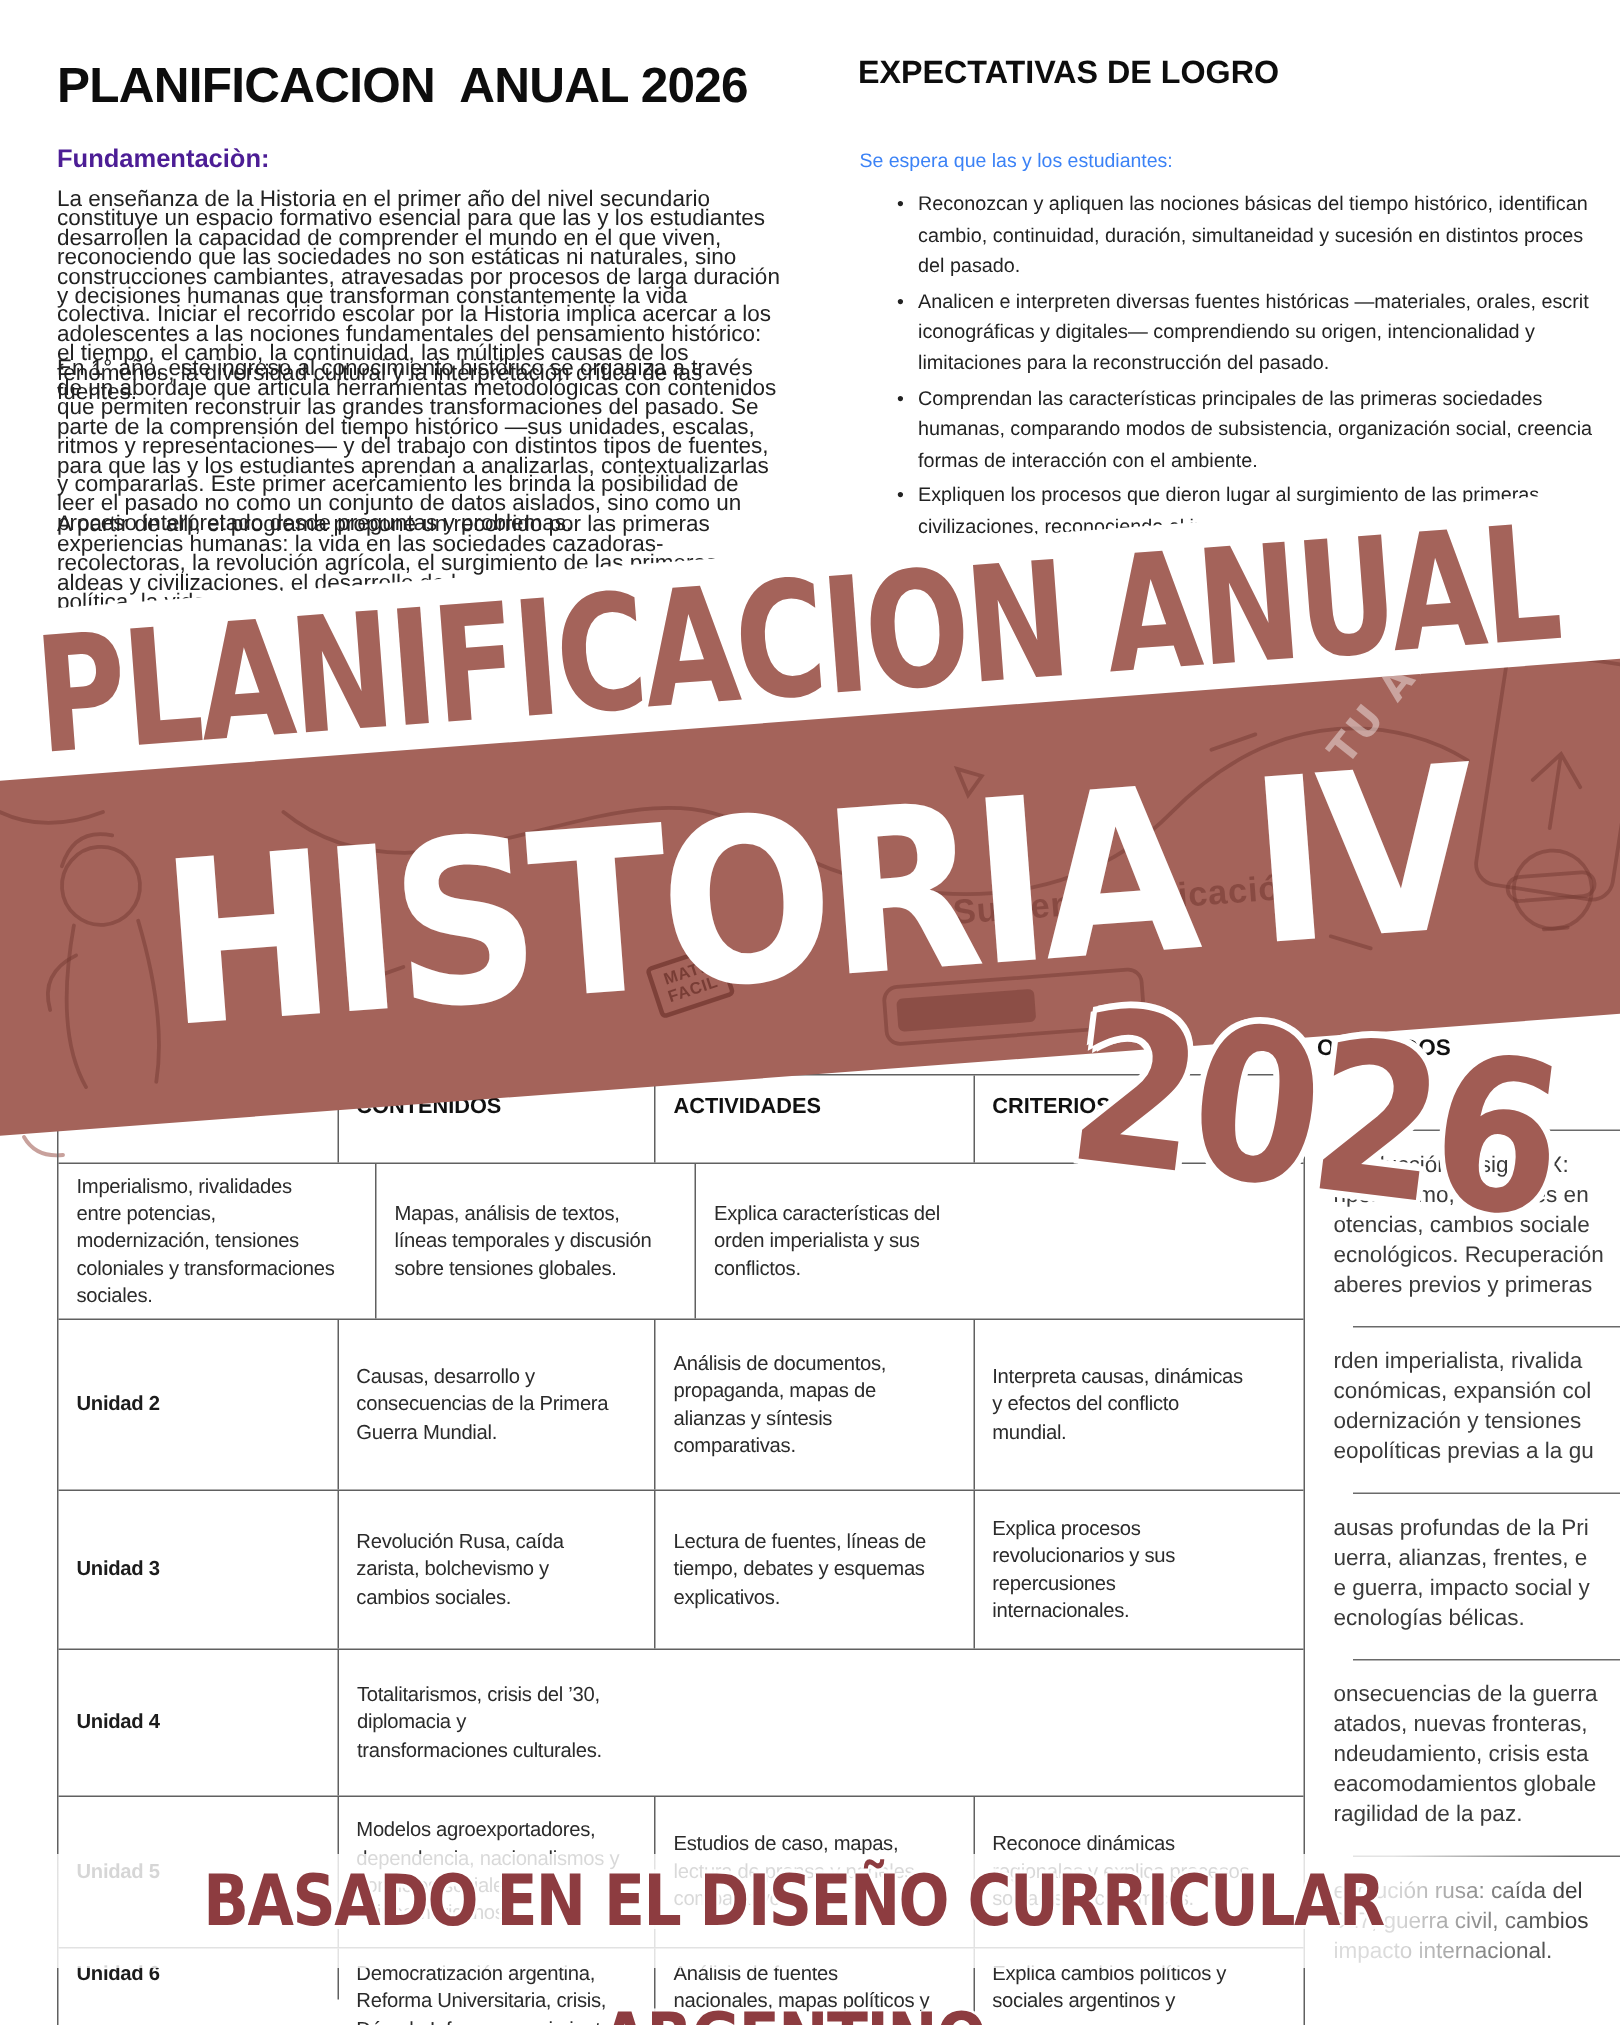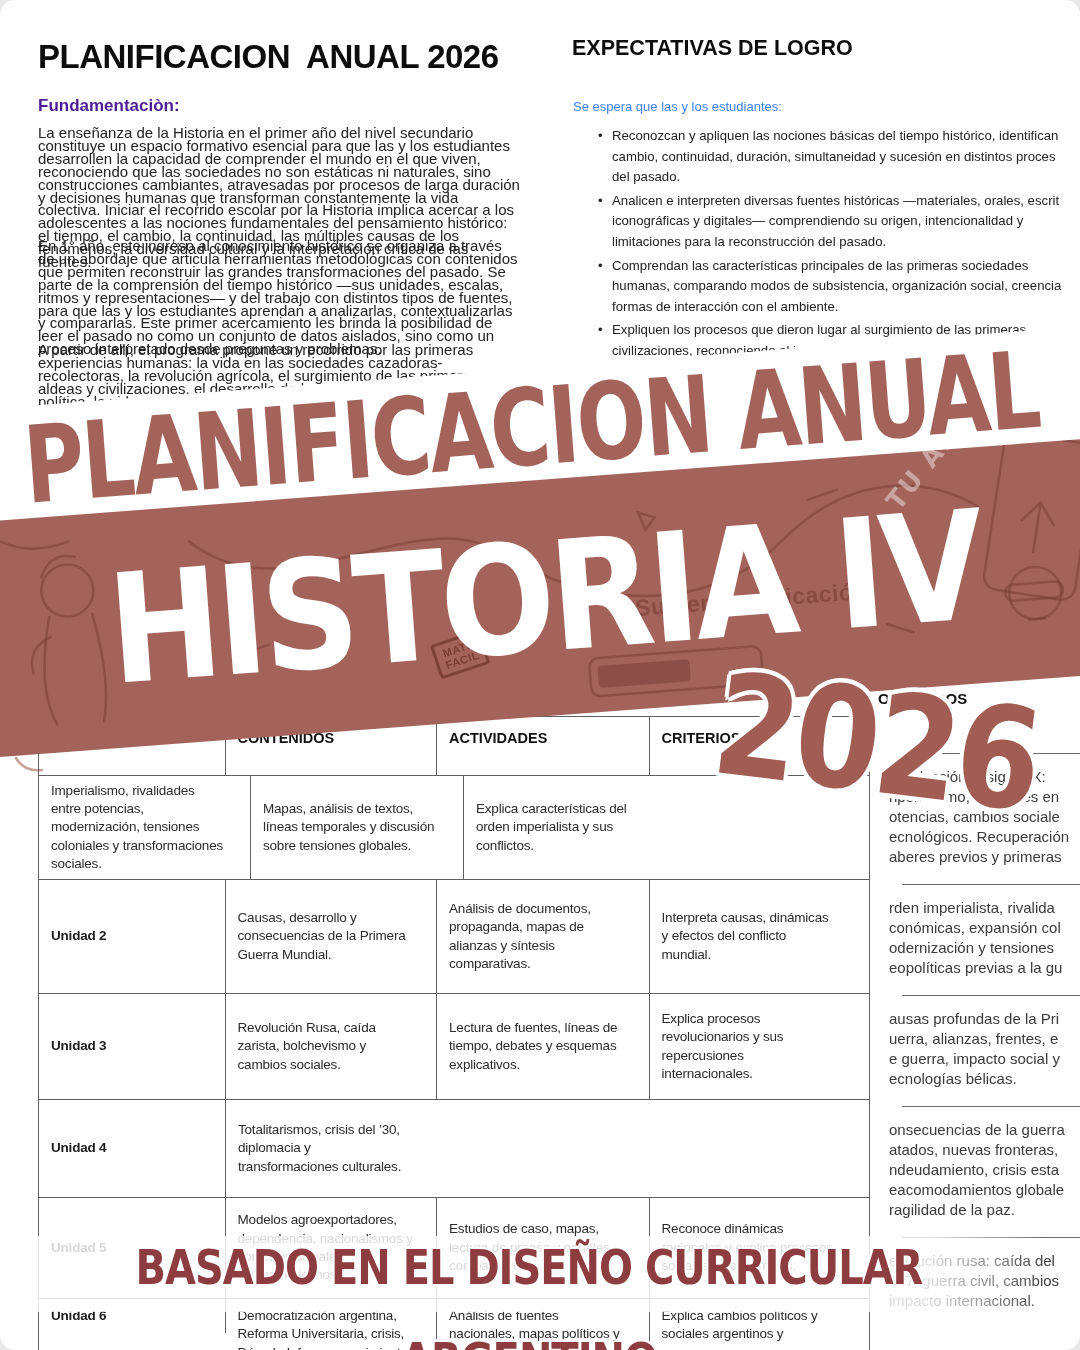--- a/index.html
+++ b/index.html
@@ -1,19 +1,19 @@
 <!DOCTYPE html>
 <html><head>
 <meta charset="utf-8">
 <style>
   html,body{margin:0;padding:0;background:#e8e8e8;}
   .page{
     position:relative;width:1080px;height:1350px;margin:0 auto;
     background:#ffffff;overflow:hidden;
-    font-family:"Liberation Sans",sans-serif;color:#222;border-radius:15px;
+    font-family:"Liberation Sans",sans-serif;color:#222;
   }
   
   .doc-title{
     position:absolute;left:38px;top:38px;width:520px;
     font-size:33px;font-weight:bold;letter-spacing:-.5px;color:#0d0d0d;white-space:pre;
   }
   .fund-heading{position:absolute;left:38px;top:96px;font-size:17px;font-weight:bold;color:#4c1d95;}
   .para{position:absolute;left:38px;width:482px;font-size:15px;line-height:12.9px;color:#222;}
   .p1{top:127px;} .p2{top:240px;} .p3{top:344px;}
   .exp-heading{position:absolute;left:572px;top:36px;font-size:21.5px;font-weight:bold;color:#0d0d0d;}

